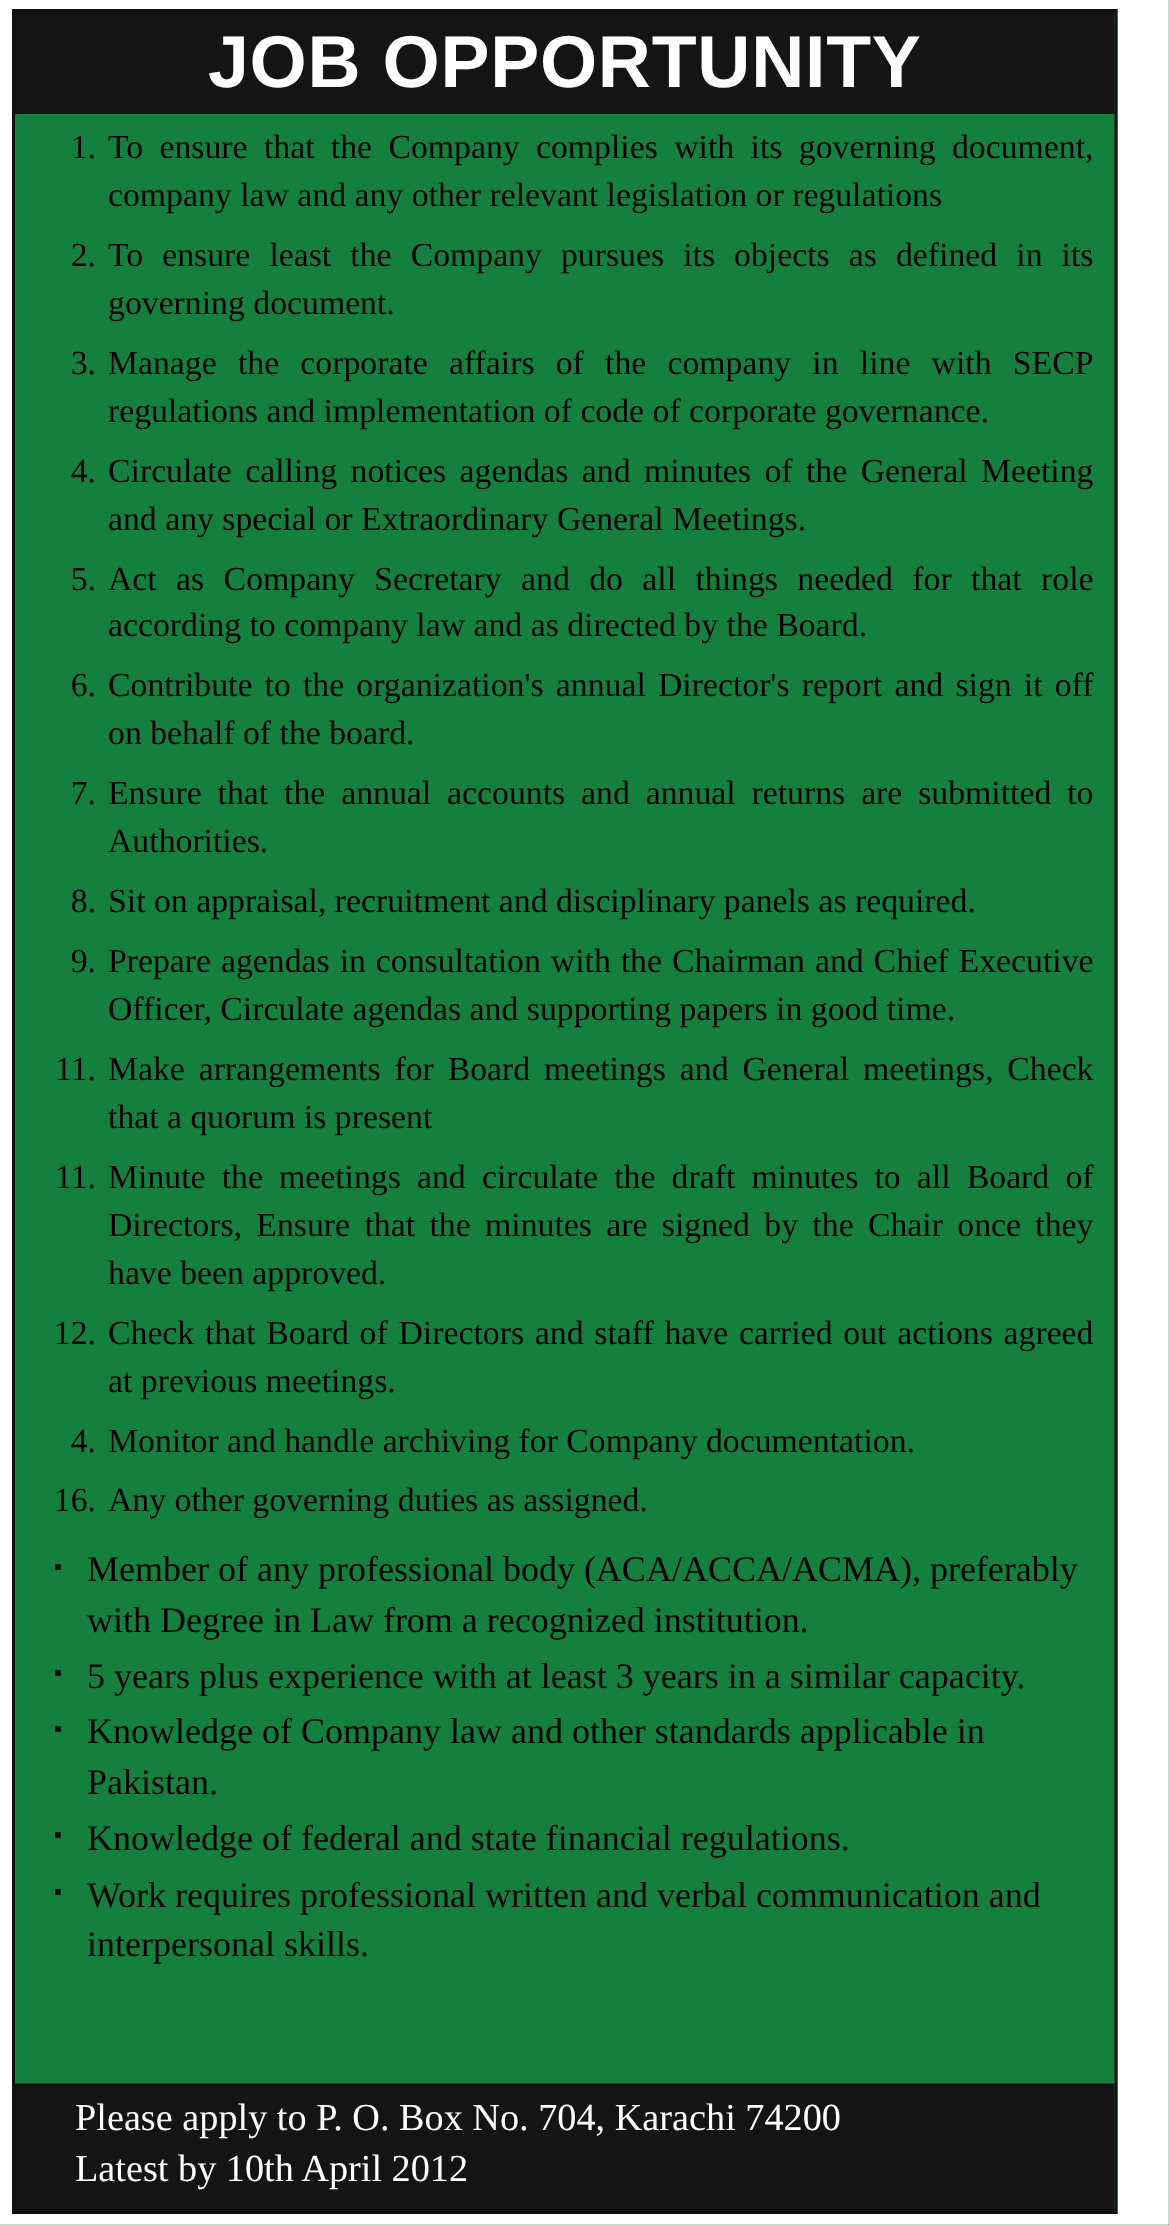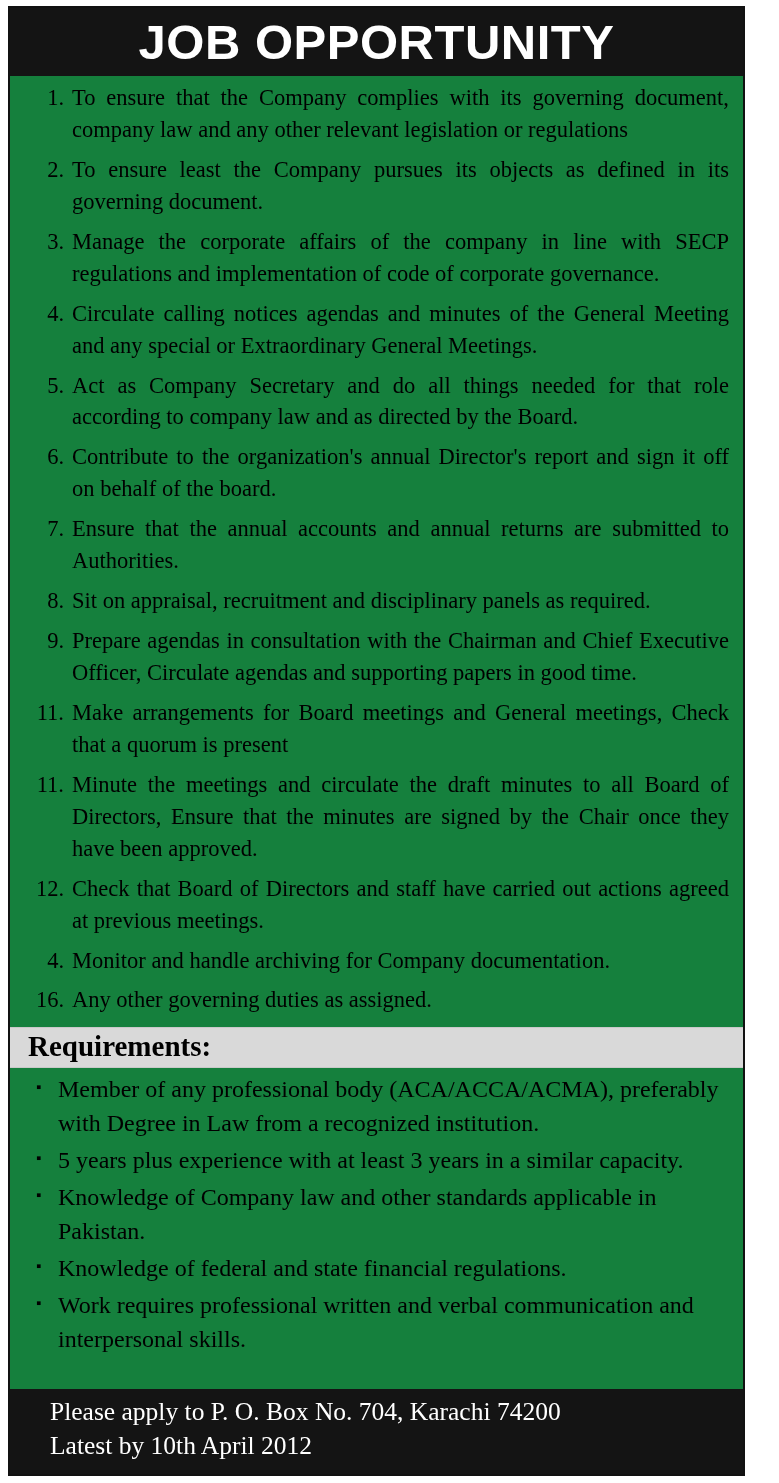--- a/index.html
+++ b/index.html
@@ -222,23 +222,20 @@
       <div class="duty-text tight">Monitor and handle archiving for Company documentation.</div>
     </div>
 
     <div class="duty">
       <div class="duty-num">16.</div>
       <div class="duty-text tight">Any other governing duties as assigned.</div>
     </div>
 
   </div>
 
-  <div class="req-head">
-    <div class="req-head-title">Requirements:</div>
-  </div>
 
   <div class="reqs">
 
     <div class="req">
       <div class="req-bullet">▪</div>
       <div class="req-text">Member of any professional body (ACA/ACCA/ACMA), preferably with Degree in Law from a recognized institution.</div>
     </div>
 
     <div class="req">
       <div class="req-bullet">▪</div>

